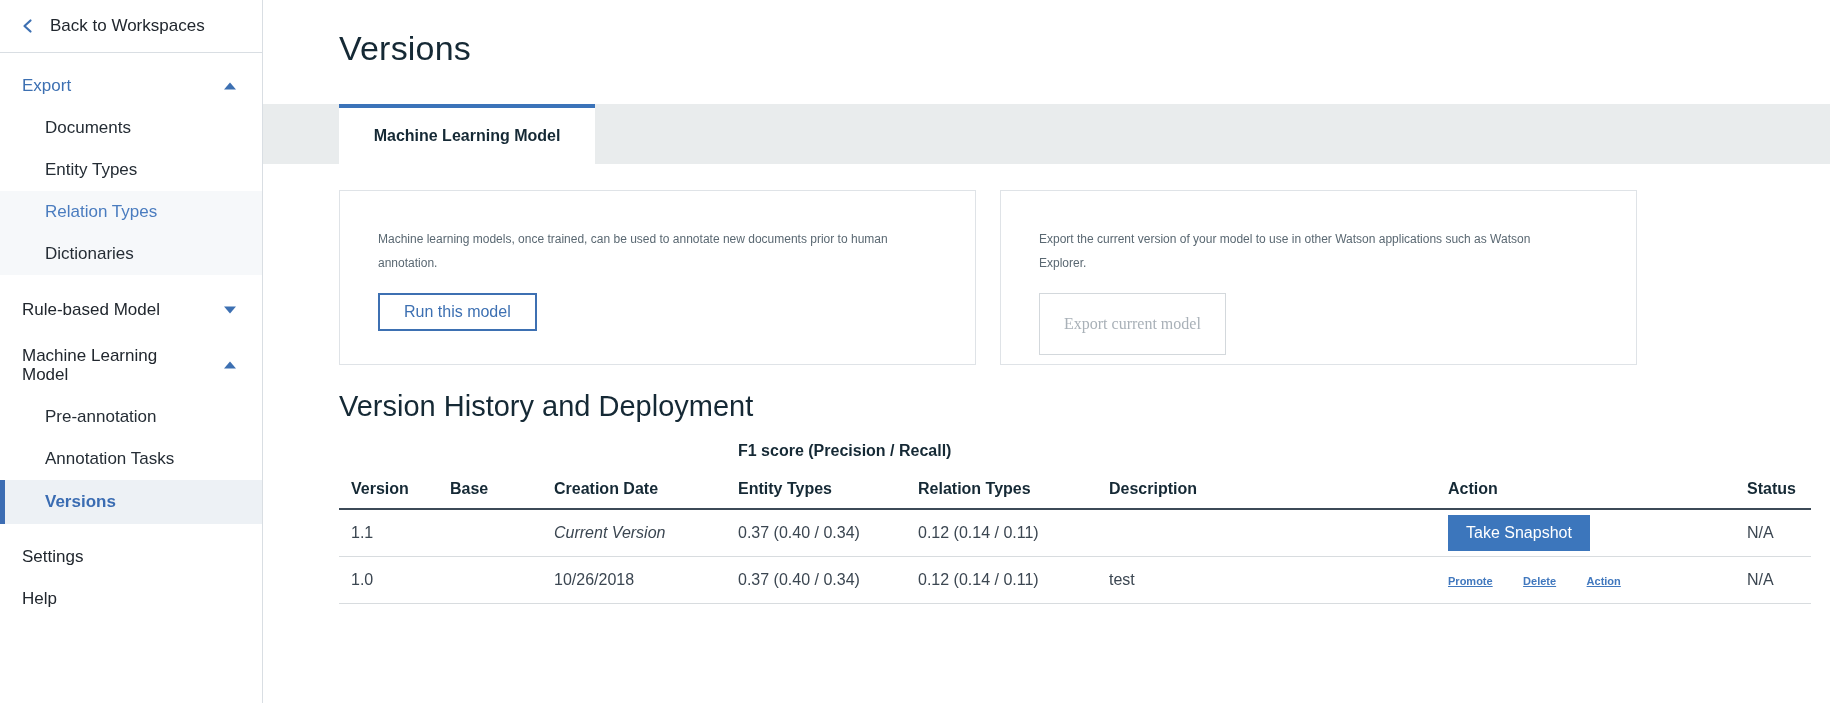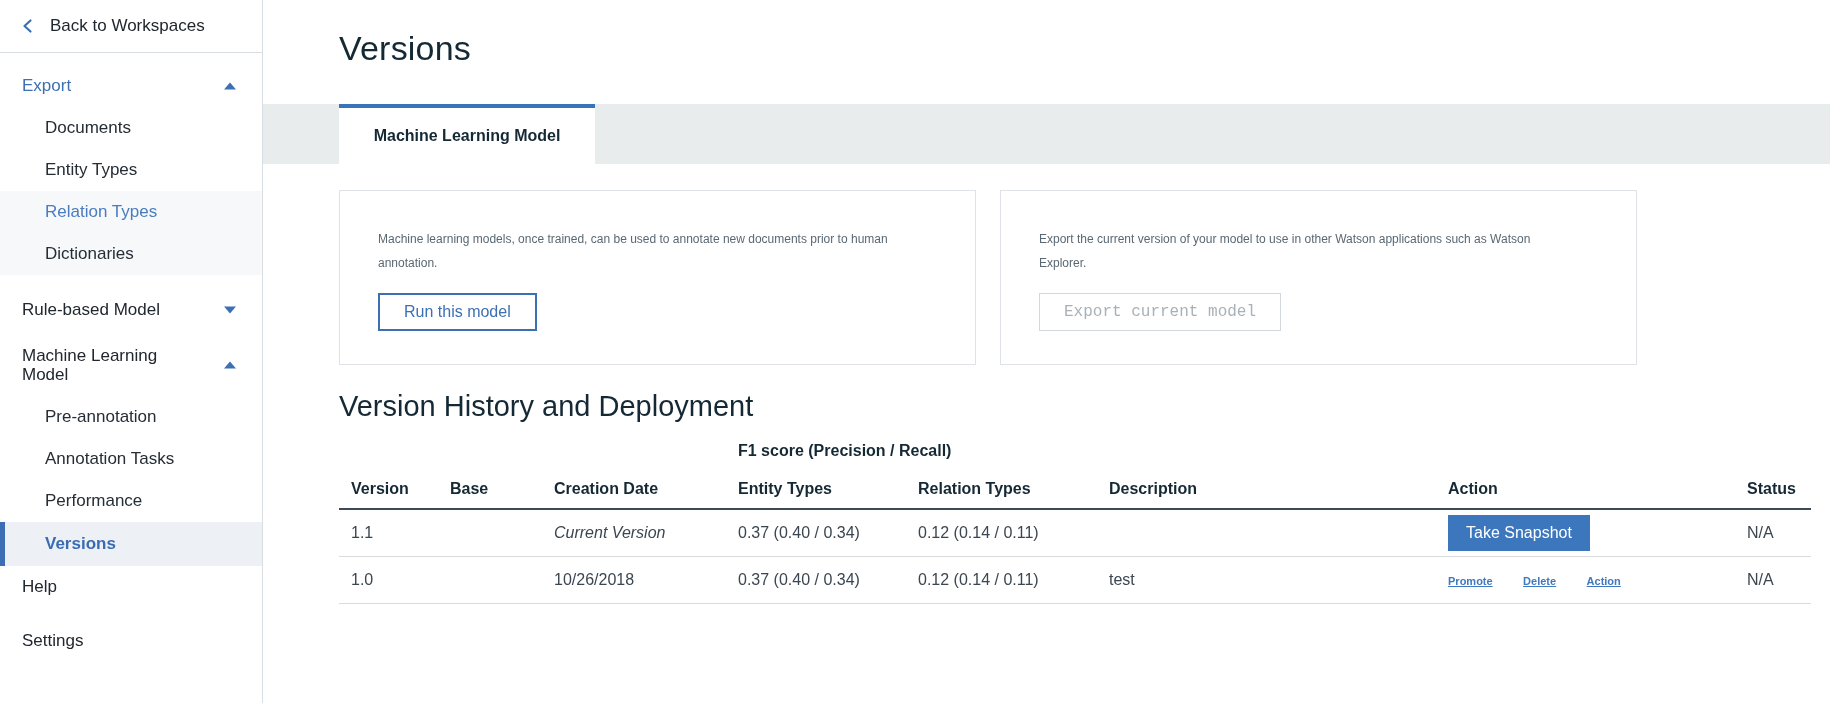--- a/index.html
+++ b/index.html
@@ -80,21 +80,21 @@
   .card .p1 { max-width: 540px; }
   .card .p2 { max-width: 500px; }
   .btn-outline {
     margin-top: 18px; display: inline-block; background: #ffffff;
     border: 2px solid #3d70b2; color: #3d70b2; font-size: 16px;
     padding: 8px 24px; cursor: pointer; font-family: inherit;
   }
   .btn-disabled {
     margin-top: 18px; display: inline-block; background: #ffffff;
     border: 1px solid #d3d8dc; color: #a9b1b8; font-size: 16px;
-    padding: 9px 24px; cursor: not-allowed; font-family: Liberation Mono, monospace;
+    padding: 21px 24px; cursor: not-allowed; font-family: Liberation Serif, serif;
   }
 
   .section-title {
     margin-top: 22px; font-size: 29px; font-weight: 300;
     color: #152935; line-height: 38px;
   }
 
   table.versions { margin-top: 8px; border-collapse: collapse; table-layout: fixed; width: 1472px; }
   table.versions th, table.versions td {
     text-align: left; padding-left: 12px; font-size: 16px; vertical-align: middle;
@@ -156,32 +156,29 @@
       <div class="nav-item two-line mt6">
         <span>Machine Learning Model</span>
         <span class="caret caret-up"></span>
       </div>
       <div class="nav-sub mt3">
         <span>Pre-annotation</span>
       </div>
       <div class="nav-sub">
         <span>Annotation Tasks</span>
       </div>
-      <div class="nav-sub">
-        <span>Performance</span>
-      </div>
       <div class="nav-sub selected">
         <span>Versions</span>
       </div>
 
+      <div class="nav-item mt12">
+        <span>Settings</span>
+      </div>
       <div class="nav-item">
         <span>Help</span>
-      </div>
-      <div class="nav-item mt12">
-        <span>Settings</span>
       </div>
     </nav>
   </aside>
 
   <main class="main">
     <h1 class="page-title">Versions</h1>
 
     <div class="tab-band">
       <div class="tab-active">
         <span>Machine Learning Model</span>

